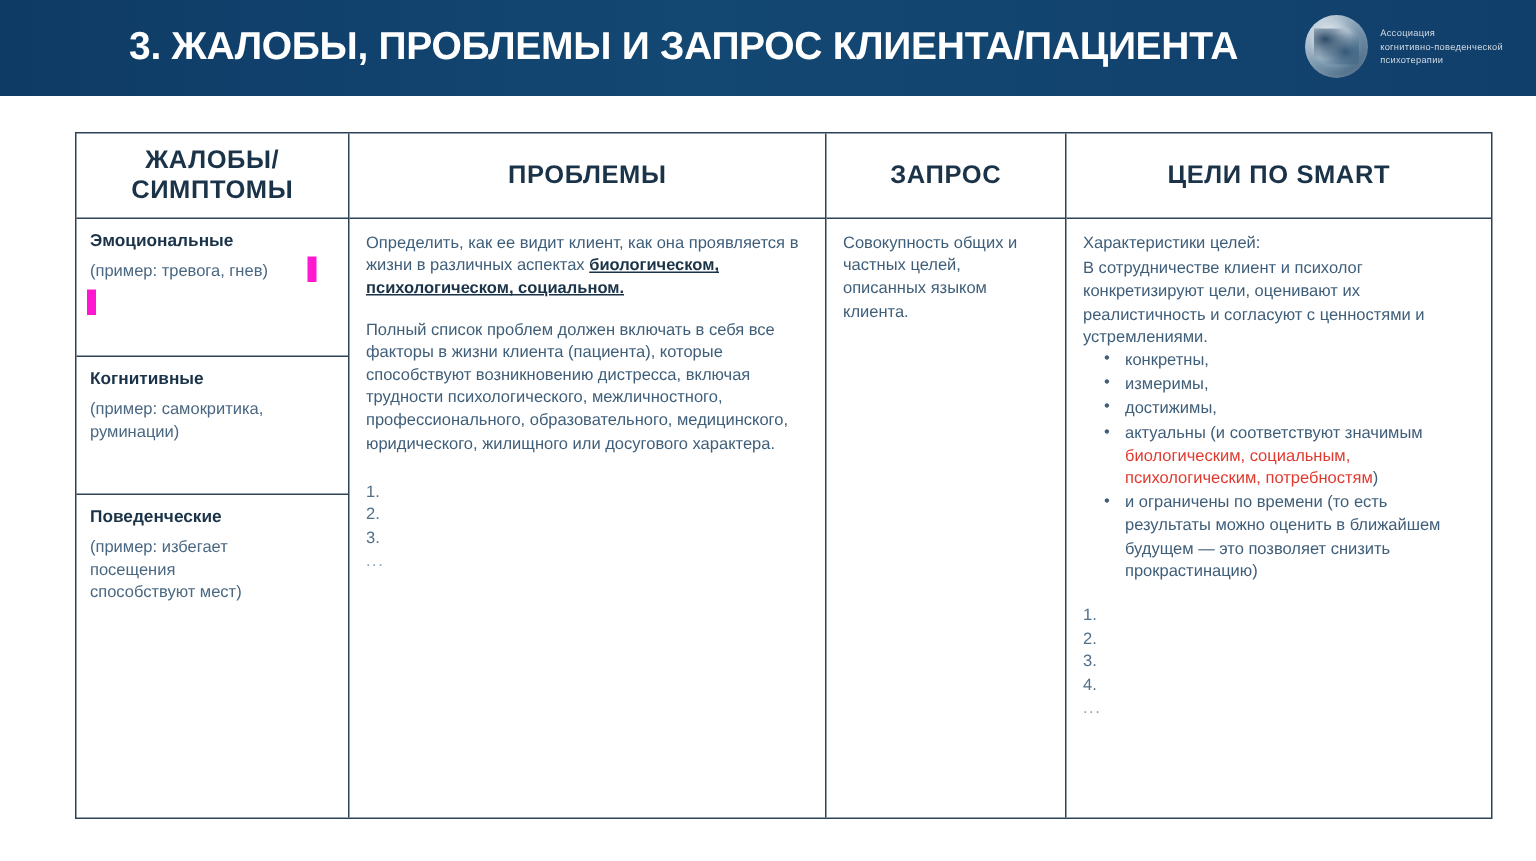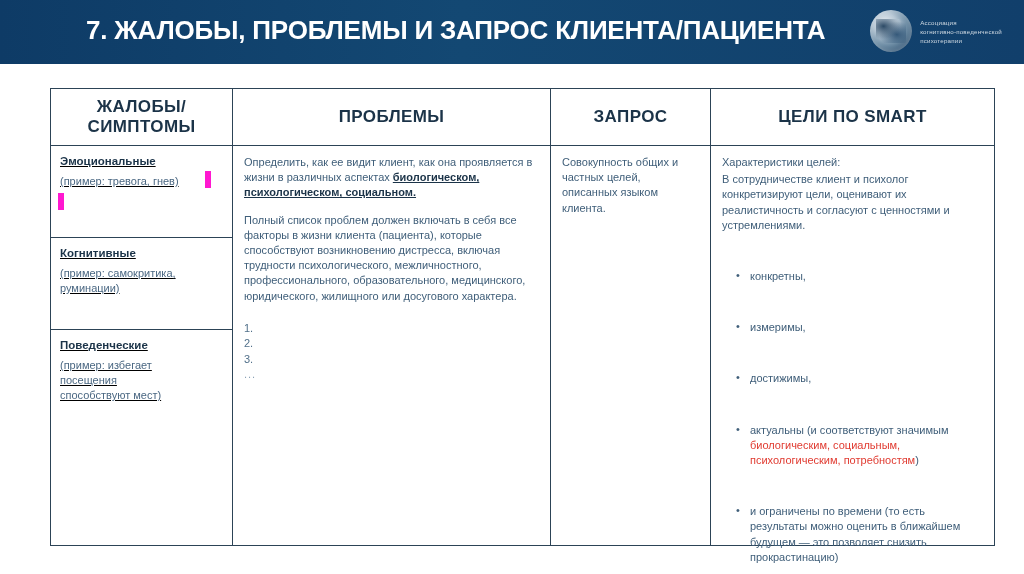--- a/index.html
+++ b/index.html
@@ -115,21 +115,20 @@
     display: flex;
     flex-direction: column;
     position: relative;
   }
 
   
   .subcell {
     border-bottom: 1.5px solid #2c4356;
     padding: 7px 9px 6px 9px;
     position: relative;
-    text-decoration: underline;
   }
   .subcell:last-child { border-bottom: none; }
   .sc1 { height: 92px; }
   .sc2 { height: 103px; }
   .sc3 { height: 92px; }
   .sc4 { height: 114px; }
 
   .sub-title {
     font-size: 11.5px;
     font-weight: bold;
@@ -179,39 +178,38 @@
     margin: 0; padding: 0 0 0 14px;
     list-style: none;
     font-size: 11px;
     color: #3f5e79;
     line-height: 15.2px;
   }
   .bullets li {
     position: relative;
     padding-left: 14px;
     margin-bottom: 1px;
-    margin-top: 36px;
   }
   .bullets li::before {
     content: "\2022";
     position: absolute;
     left: 0; top: -1px;
     color: #3f5e79;
     font-size: 11px;
   }
   .red { color: #e03a30; }
   .dots { color: #8ba2b6; letter-spacing: 1px; }
 </style>
 </head>
 <body>
 
 <div id="page">
 
   <div class="banner">
-    <div class="banner-title">7. ЖАЛОБЫ, ПРОБЛЕМЫ И ЗАПРОС КЛИЕНТА/ПАЦИЕНТА</div>
+    <div class="banner-title">3. ЖАЛОБЫ, ПРОБЛЕМЫ И ЗАПРОС КЛИЕНТА/ПАЦИЕНТА</div>
     <div class="logo-wrap">
       <div class="logo-globe"></div>
       <div class="logo-text">
         <div>Ассоциация</div>
         <div>когнитивно-поведенческой</div>
         <div>психотерапии</div>
       </div>
     </div>
   </div>
 

